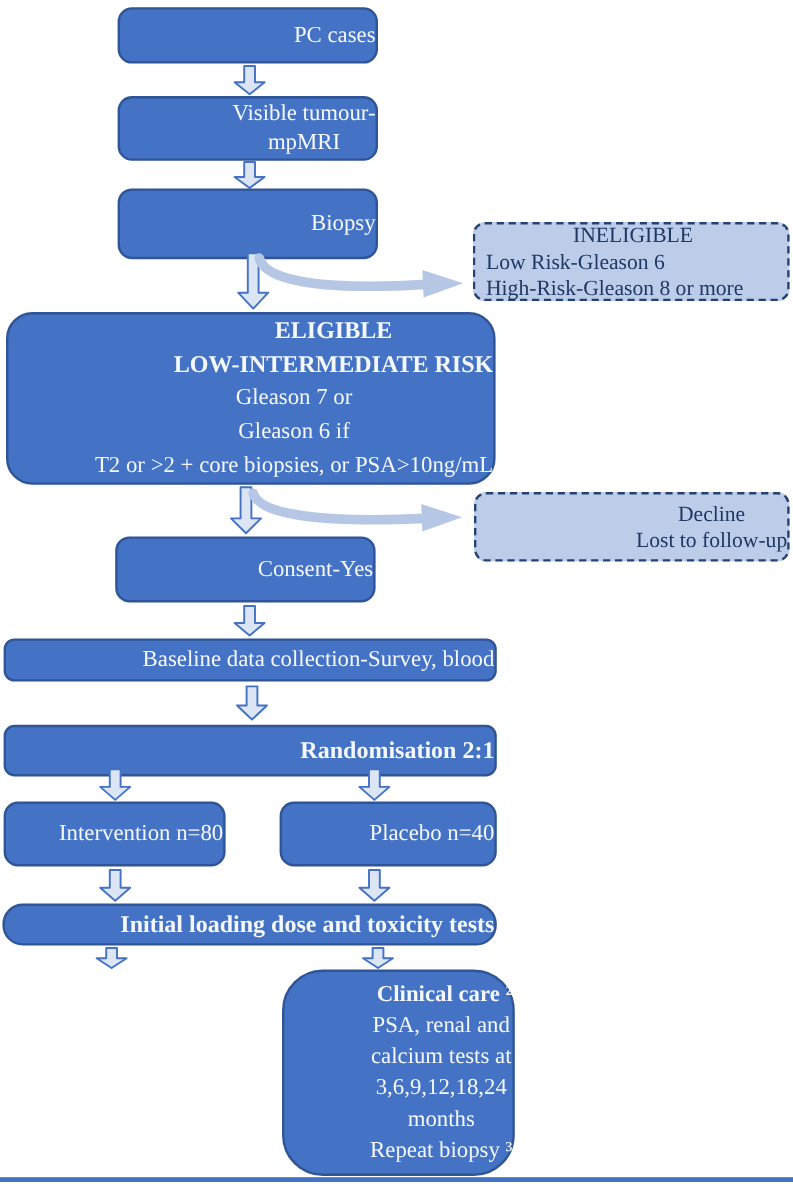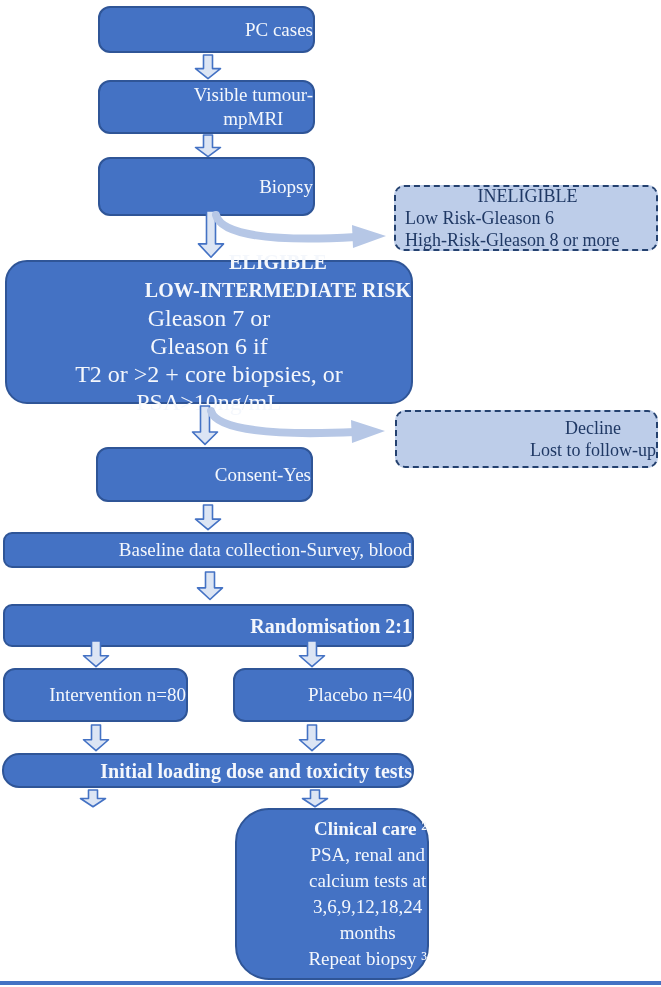--- a/index.html
+++ b/index.html
@@ -24,21 +24,21 @@
     border:2px dashed var(--side-border);
     border-radius:10px;
     color:var(--side-text);
     font-size:18px;line-height:22px;
   }
   .pre{white-space:pre-line;}
   .bold{font-weight:bold;}
   .big-radius{border-radius:22px;}
   .huge-radius{border-radius:34px;}
   .eligible-title{font-weight:bold;font-size:20px;line-height:28px;white-space:pre-line;}
-  .eligible-body{font-size:24px;line-height:28px;white-space:pre-line;}
+  .eligible-body{font-size:19px;line-height:28px;white-space:pre-line;}
   .wide{font-size:19px;line-height:22px;padding-left:20px;}
   .ineligible-inner{width:100%;padding:0 6px 0 9px;box-sizing:border-box;}
   .ineligible-title{text-align:center;}
   .ineligible-lines{text-align:left;white-space:pre-line;}
   .leaf-title{font-weight:bold;font-size:19px;line-height:26px;}
   .leaf-body{font-size:19px;line-height:26px;white-space:pre-line;}
   .block-arrow{position:absolute;overflow:visible;}
   .block-arrow polygon{
     fill:var(--arrow-fill);
     stroke:var(--arrow-border);

